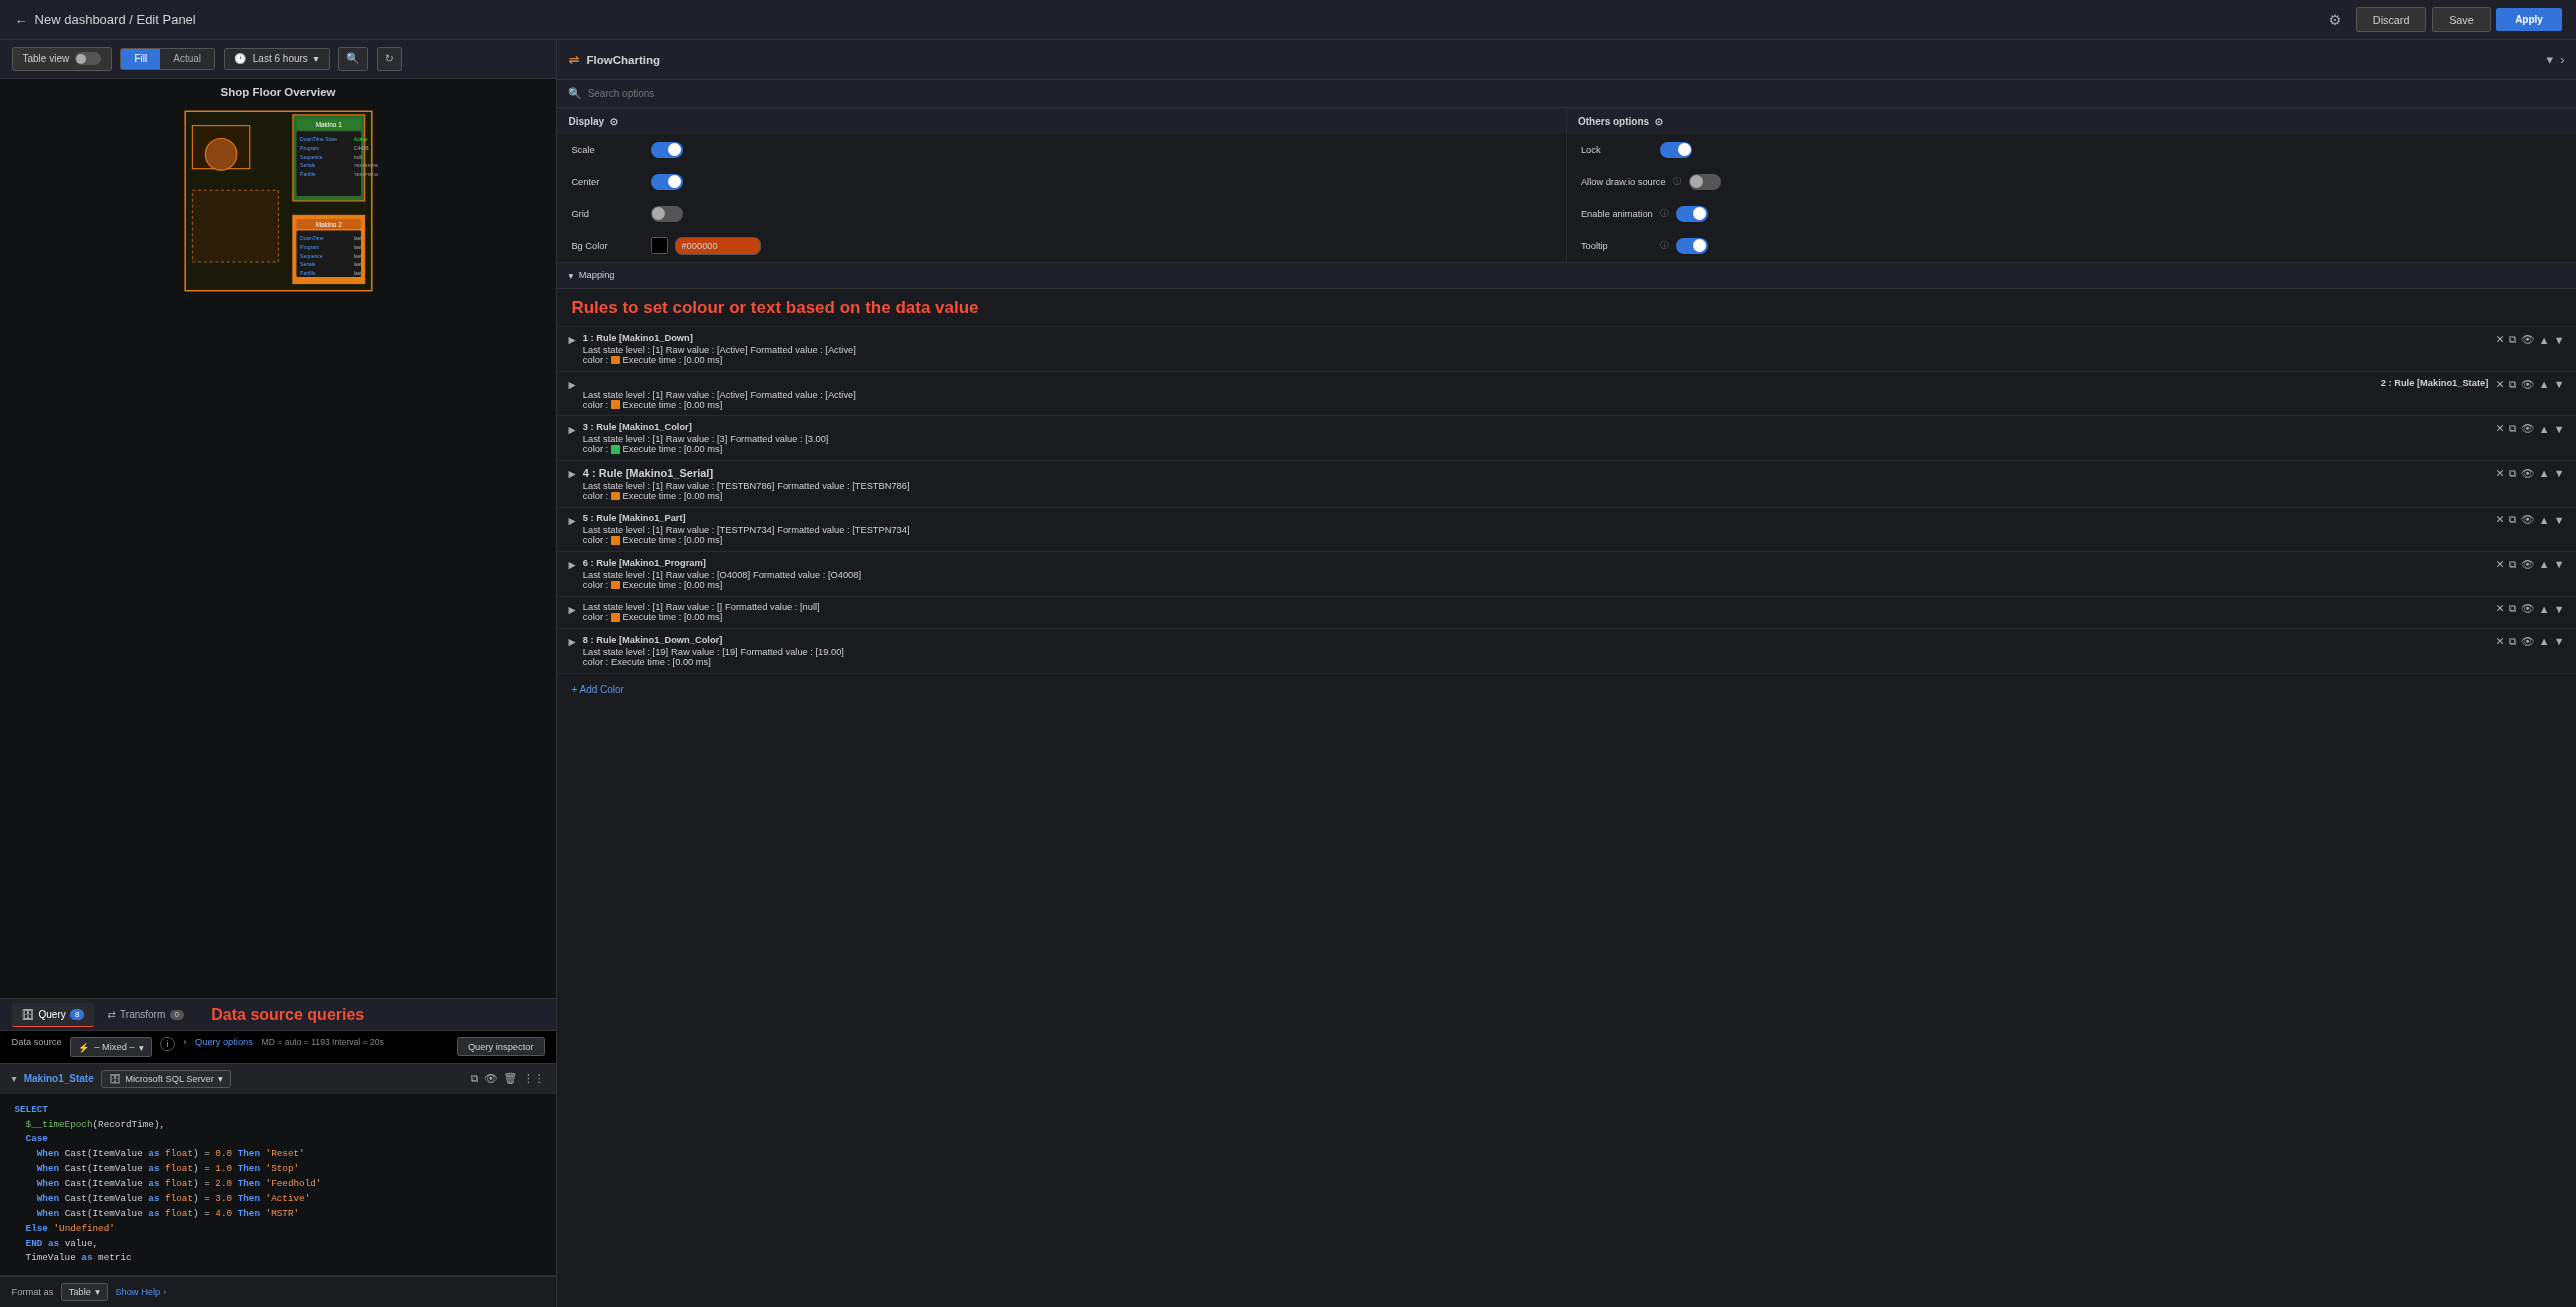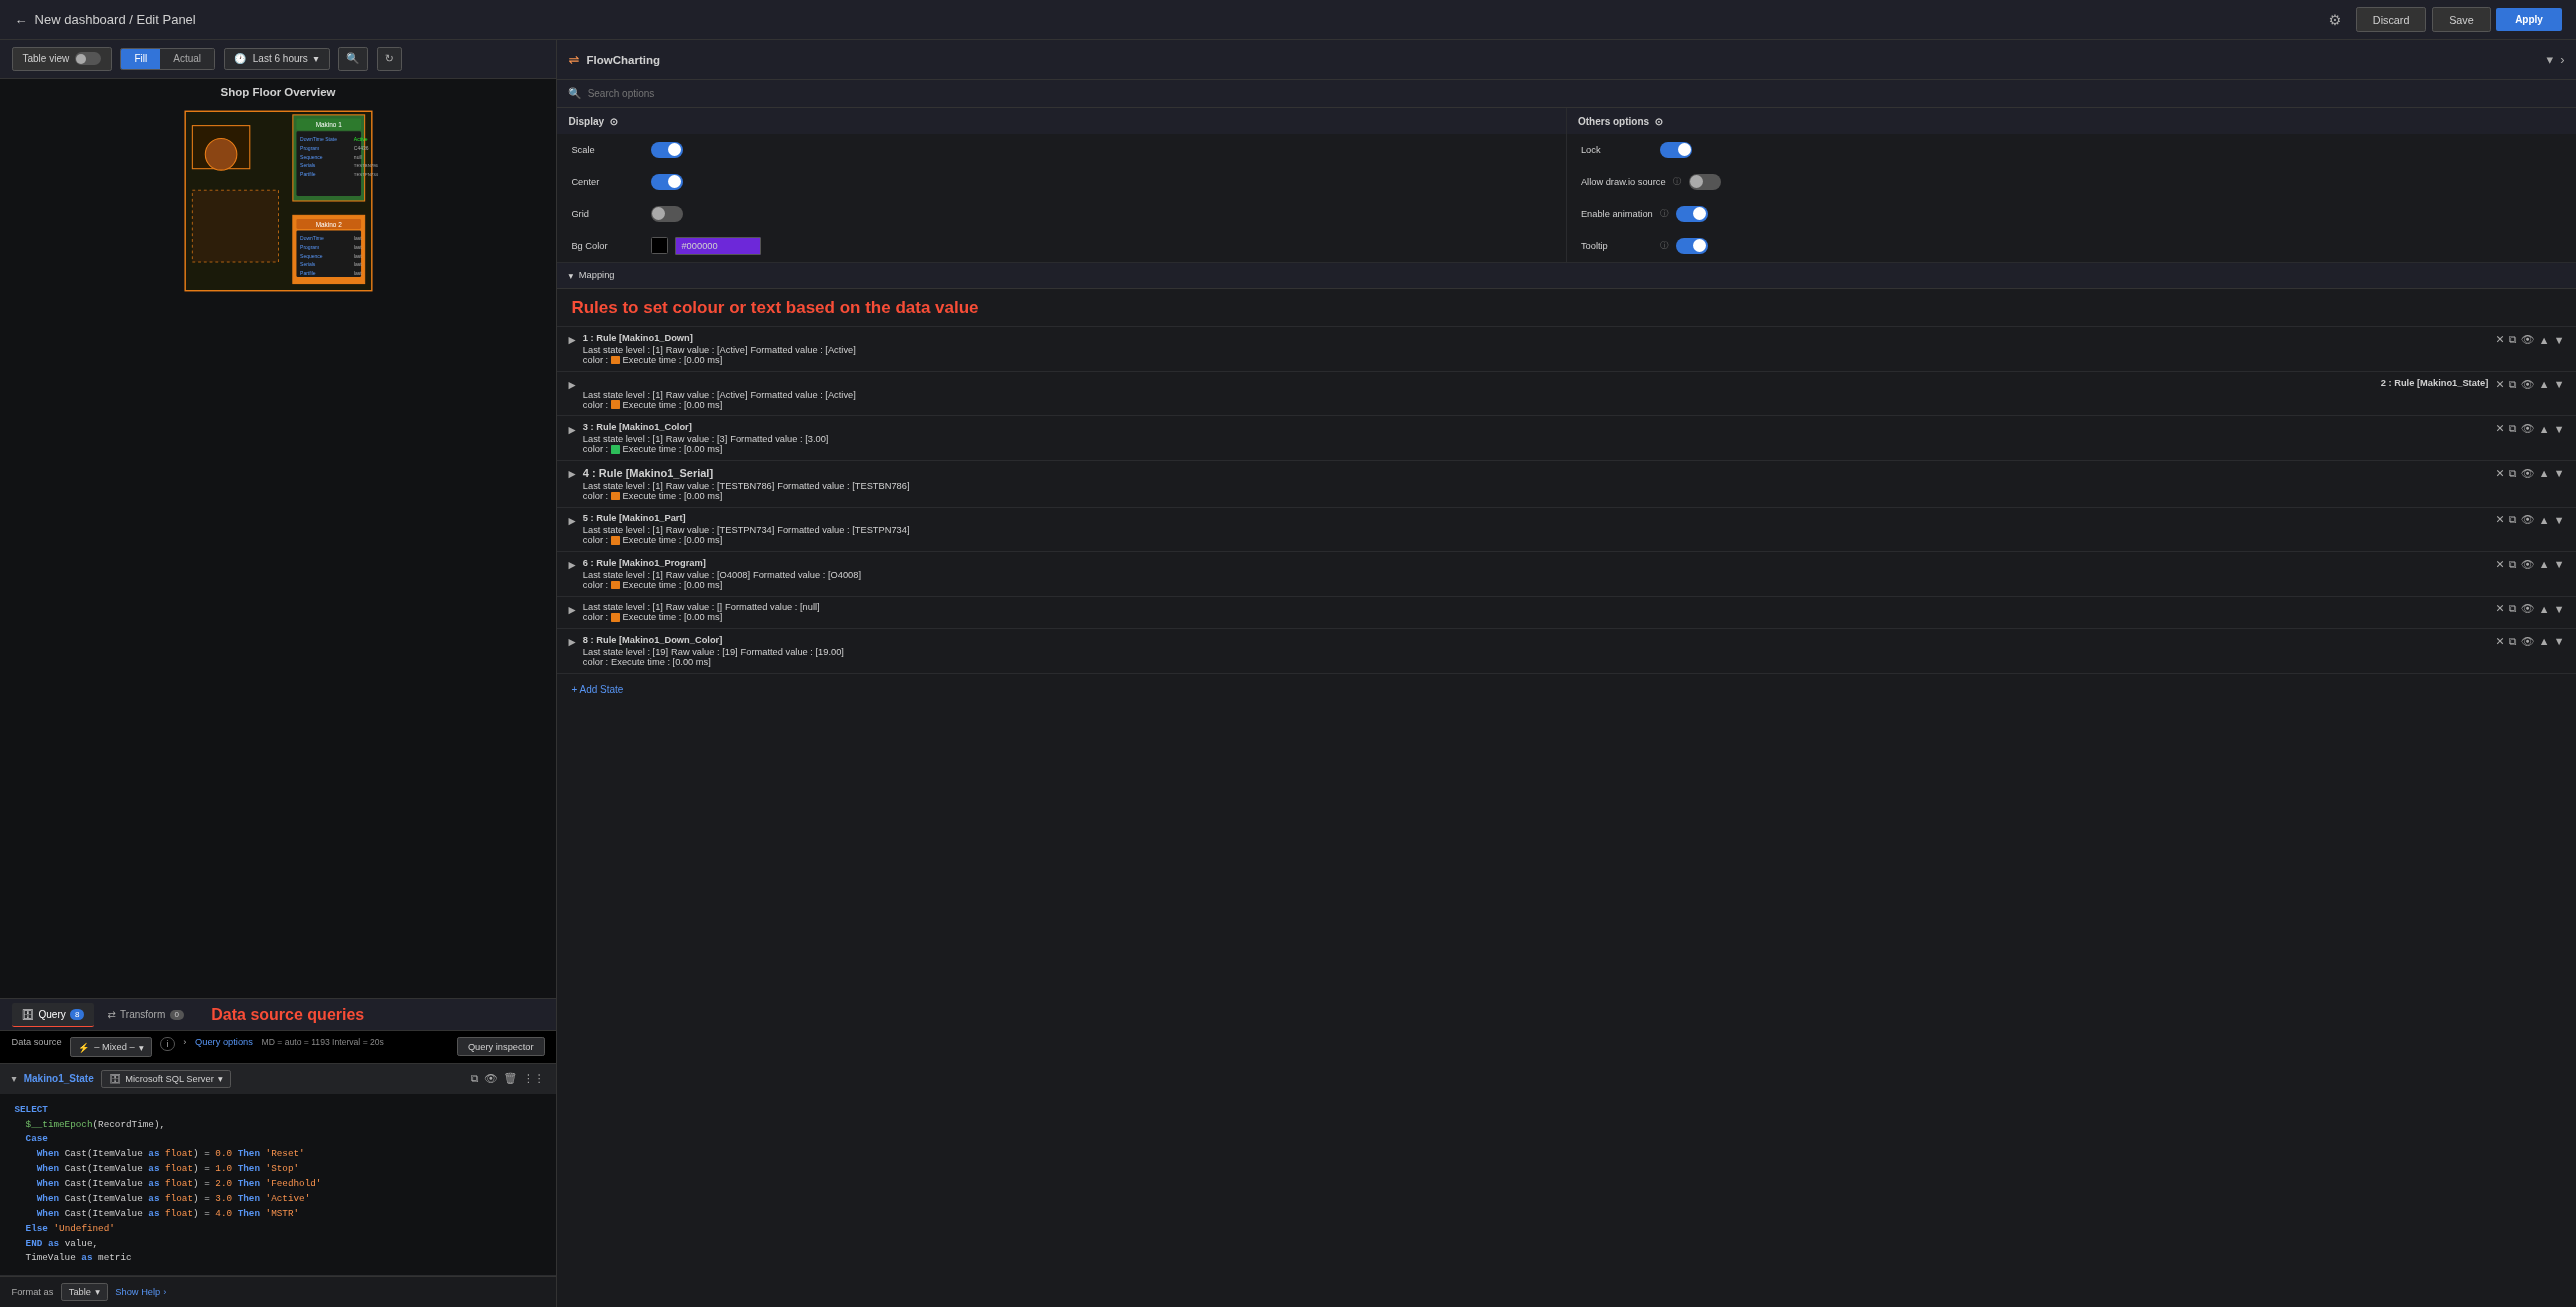--- a/index.html
+++ b/index.html
@@ -469,23 +469,23 @@
 
     
     .color-swatch {
       width: 17px; height: 17px;
       background: #000;
       border: 0.7px solid #555;
       border-radius: 1.4px;
       cursor: pointer;
     }
     .color-value-input {
-      background: #6d28d9;
-      border: 0.7px solid #555;
-      border-radius: 1px;
+      background: #c2410c;
+      border: 0.7px solid #555;
+      border-radius: 7px;
       color: #d0d0d0;
       padding: 2.9px 5.7px;
       font-size: 9.3px;
       width: 86px;
     }
 
     
     .mapping-section {
       padding: 0;
     }
@@ -974,18 +974,18 @@
       <button class="rule-action-btn">✕</button>
       <button class="rule-action-btn">⧉</button>
       <button class="rule-action-btn">👁</button>
       <button class="rule-action-btn">▲</button>
       <button class="rule-action-btn">▼</button>
     </div>
   </div>
         </div>
 
       <div class="add-rule-row">
-        <button class="add-rule-btn">+ Add State</button>
+        <button class="add-rule-btn">+ Add Color</button>
       </div>
     </div>
   </div>
 </div>
 
 
 </body></html>

